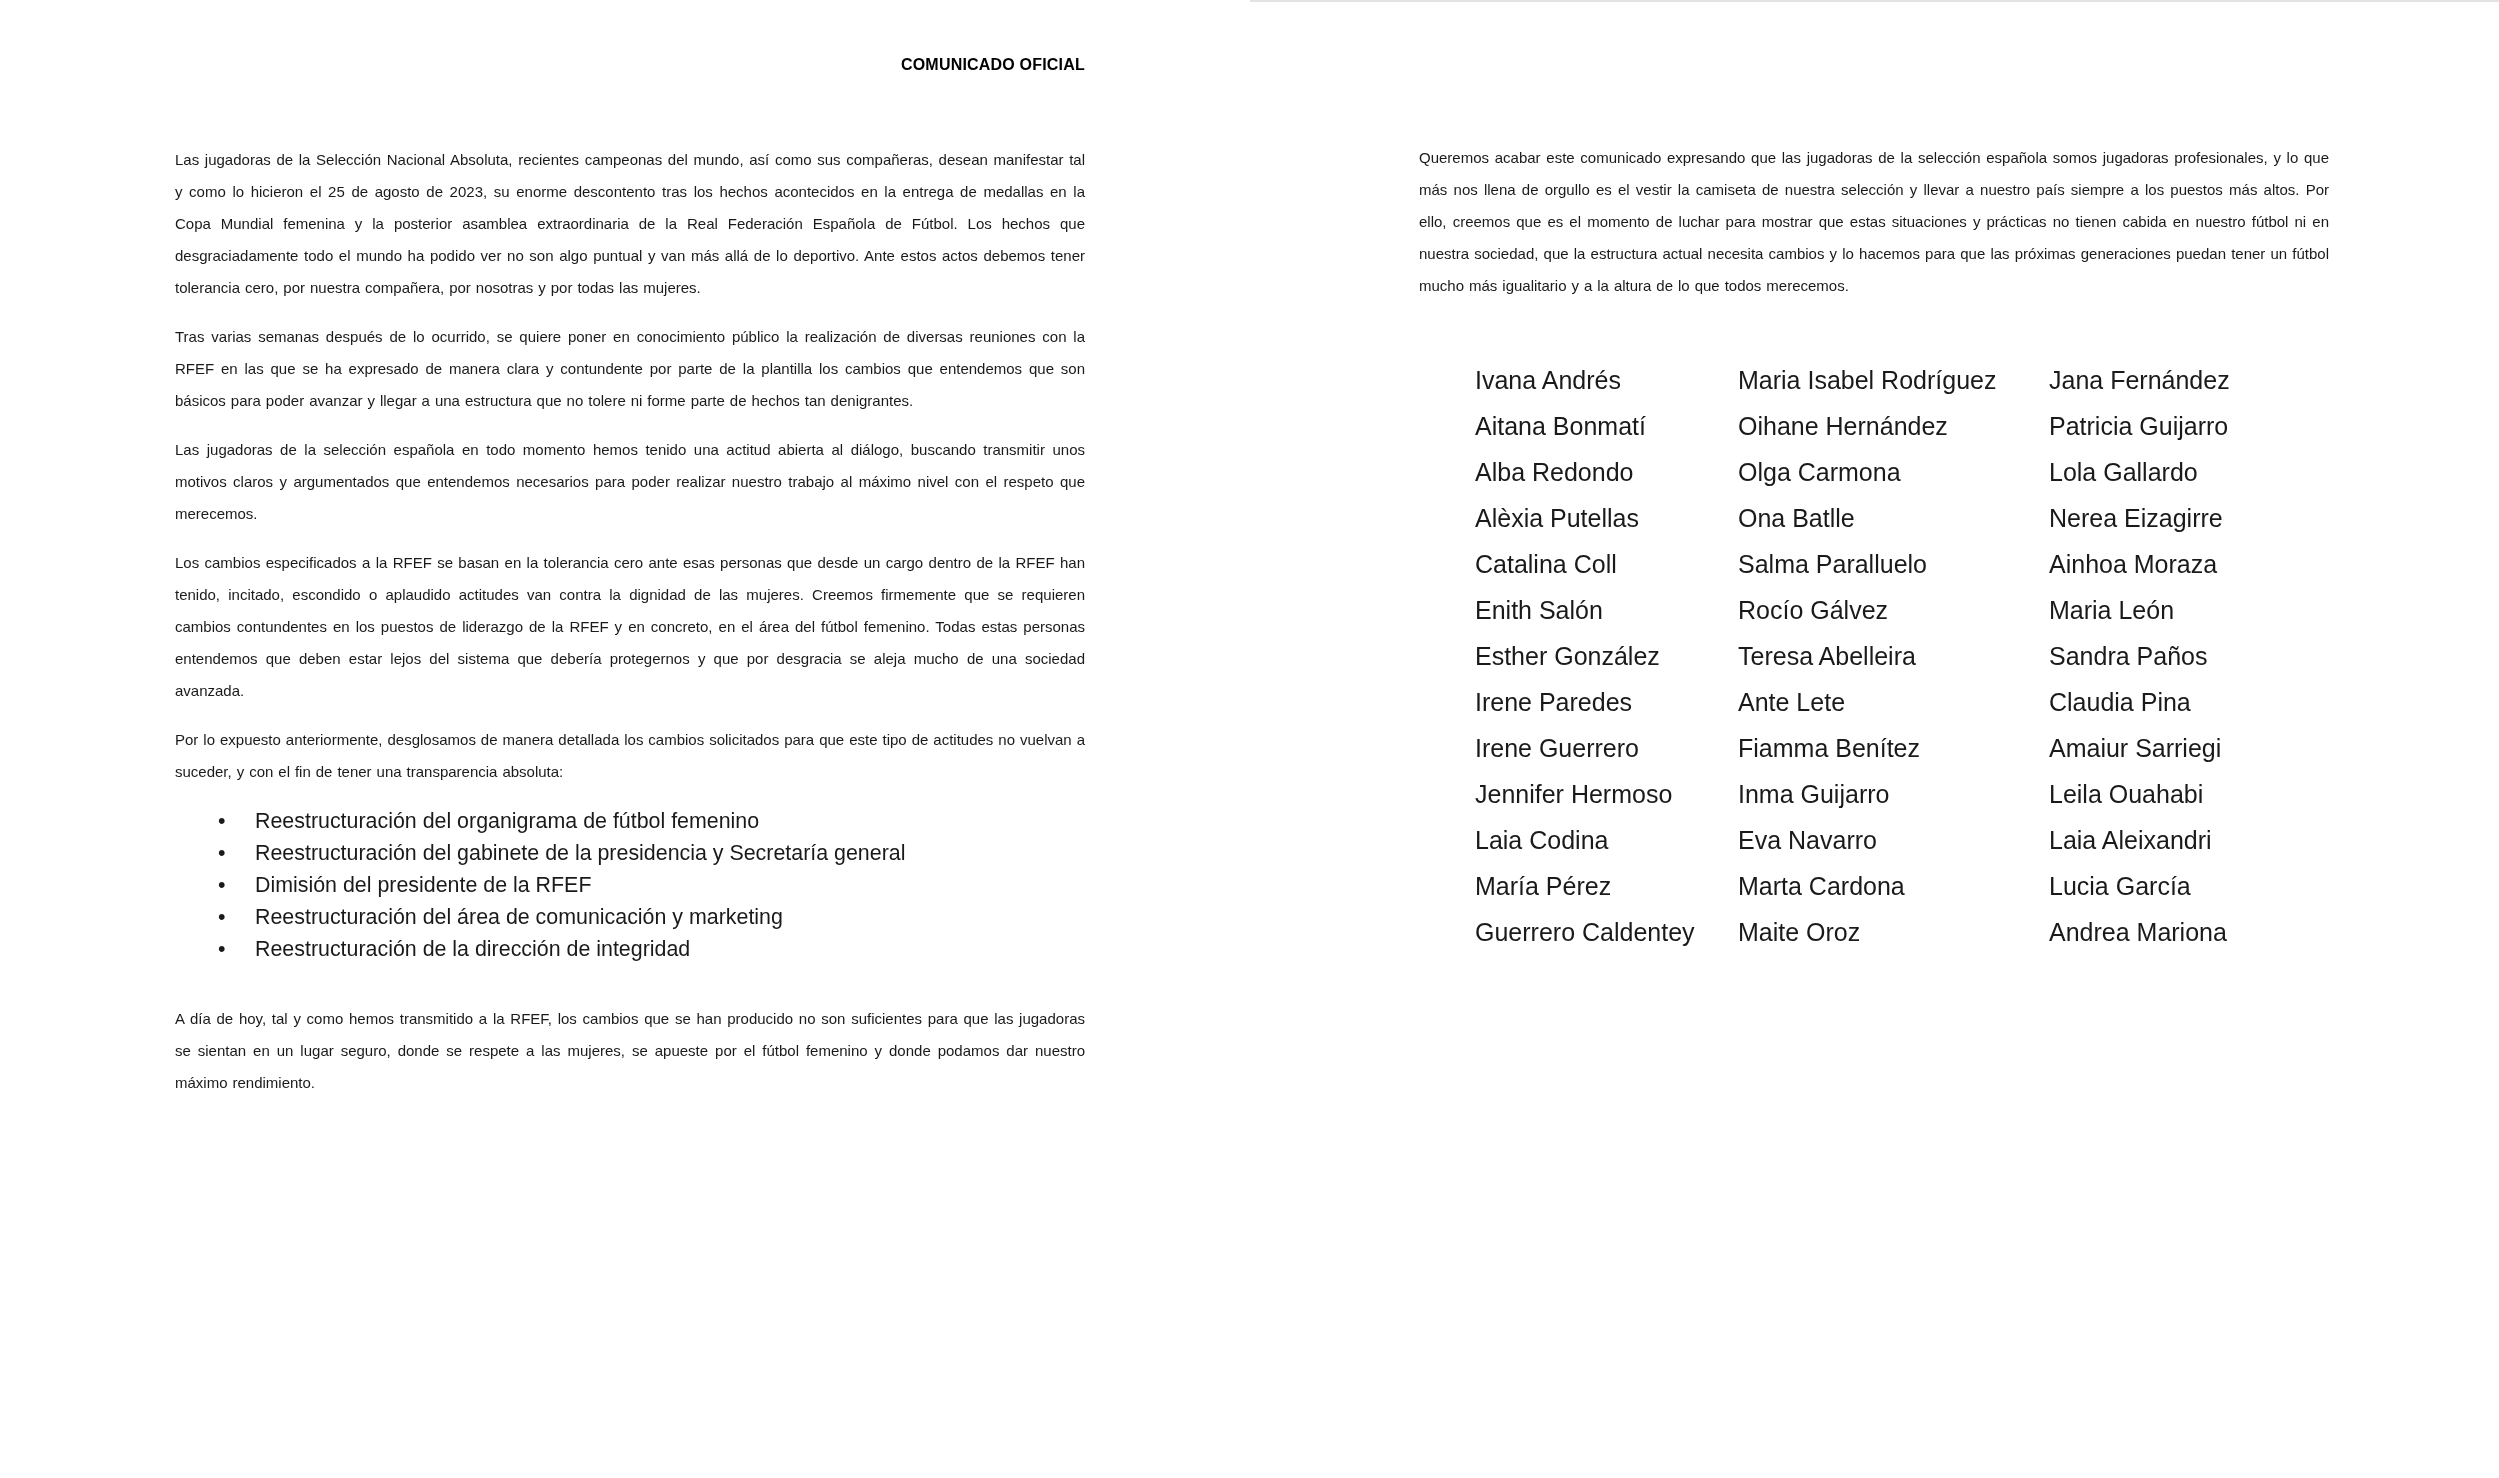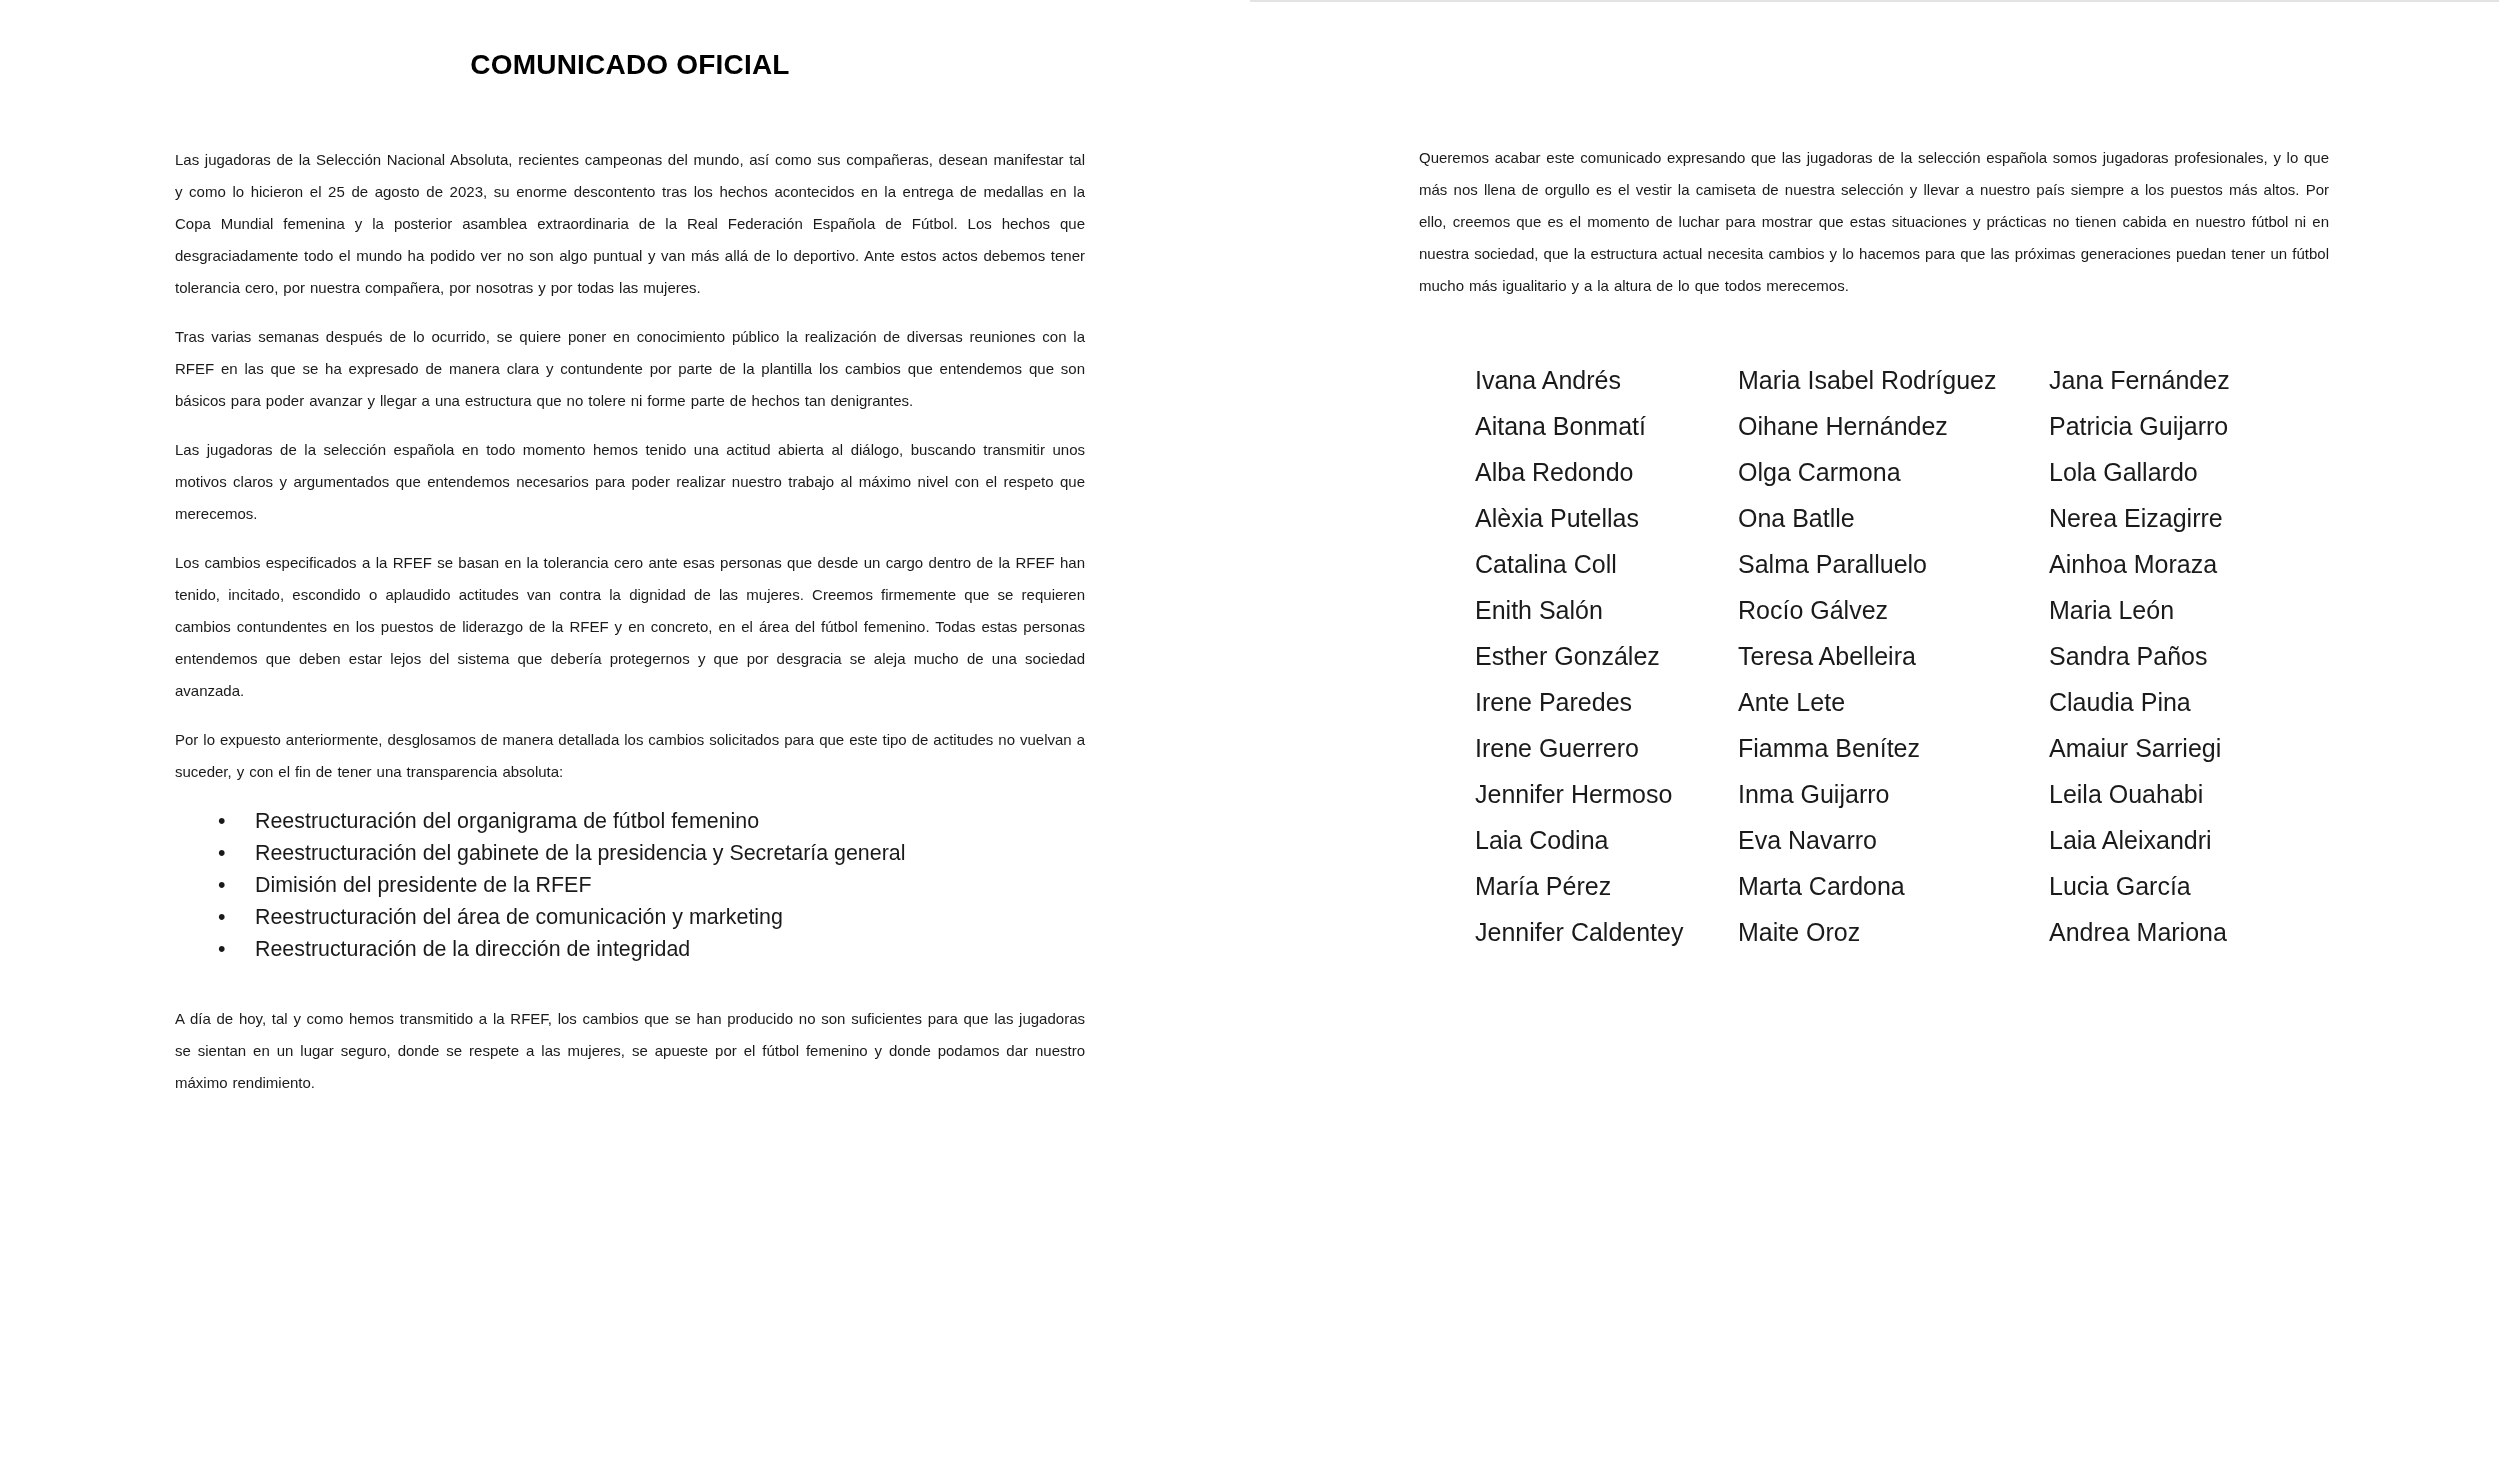--- a/index.html
+++ b/index.html
@@ -24,25 +24,25 @@
     height: 1.5px;
     background: #e3e3e3;
   }
   .col {
     position: absolute;
     width: 910px;
   }
   .col-left  { left: 175px; top: 51px;  }
   .col-right { left: 1419px; top: 142px; }
   .doc-title {
-    font-size: 28px;
+    font-size: 16px;
     line-height: 27.6px;
     font-weight: bold;
     color: #000000;
-    text-align: center;
+    text-align: right;
     letter-spacing: 0.2px;
     margin: 0 0 65px 0;
   }
   .para {
     font-size: 15px;
     line-height: 32px;
     text-align: justify;
     margin: 0 0 17px 0;
     word-spacing: 0.8px;
   }
@@ -154,19 +154,19 @@
       <span class="name">Amaiur Sarriegi</span>
       <span class="name">Jennifer Hermoso</span>
       <span class="name">Inma Guijarro</span>
       <span class="name">Leila Ouahabi</span>
       <span class="name">Laia Codina</span>
       <span class="name">Eva Navarro</span>
       <span class="name">Laia Aleixandri</span>
       <span class="name">María Pérez</span>
       <span class="name">Marta Cardona</span>
       <span class="name">Lucia García</span>
-      <span class="name">Jennifer Caldentey</span>
+      <span class="name">Guerrero Caldentey</span>
       <span class="name">Maite Oroz</span>
       <span class="name">Andrea Mariona</span>
     </div>
   </div>
 </div>
 
 
 </body></html>

